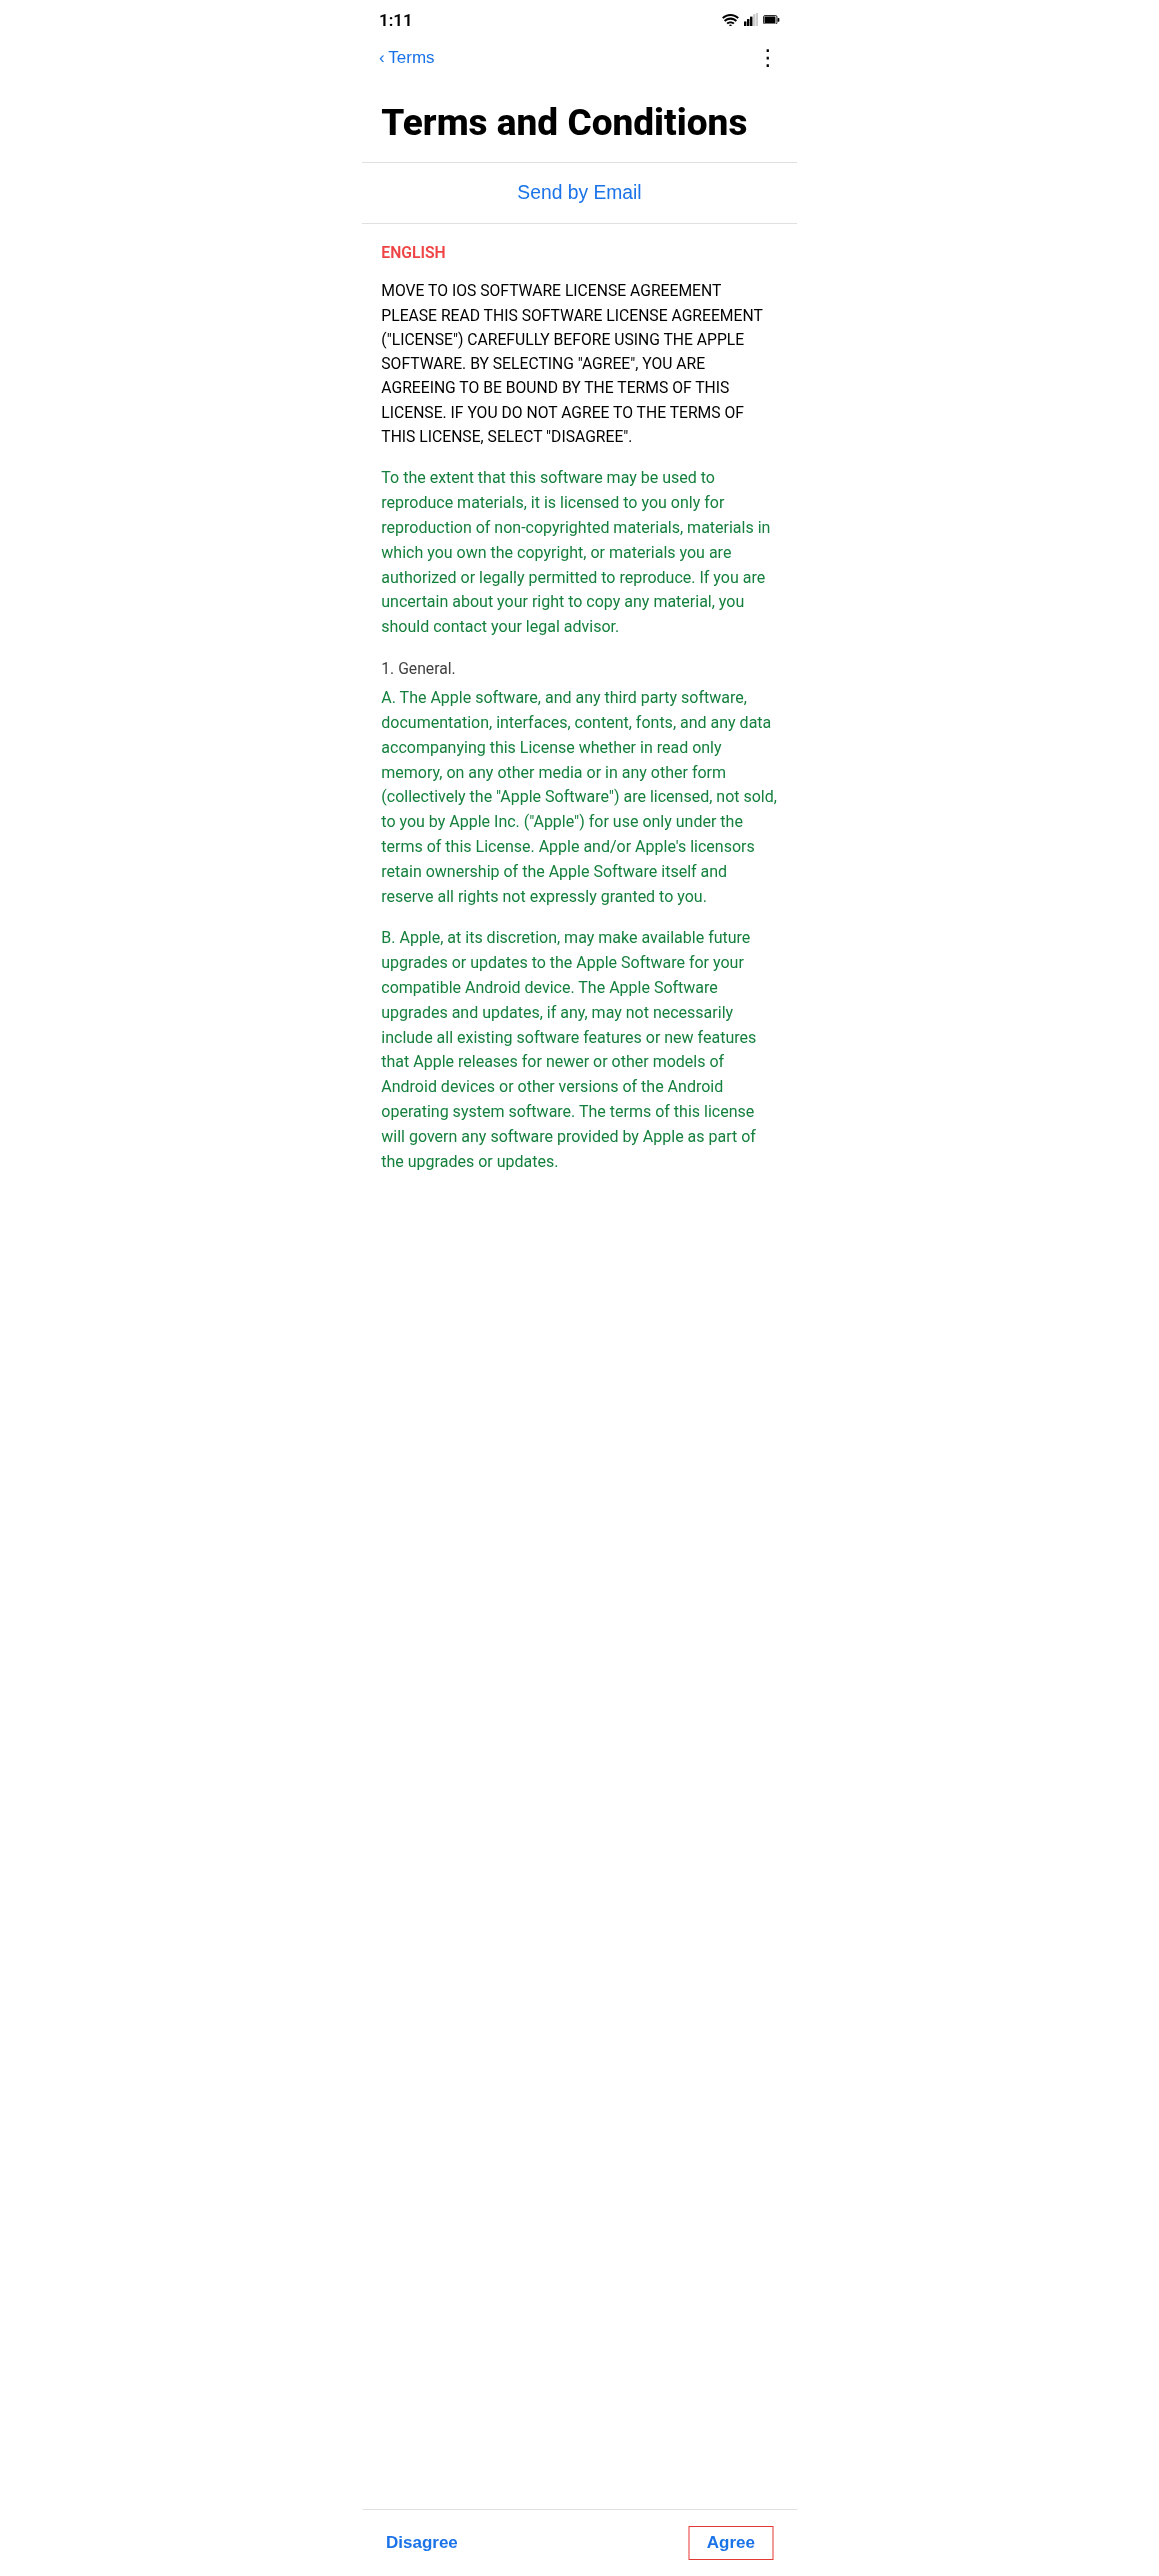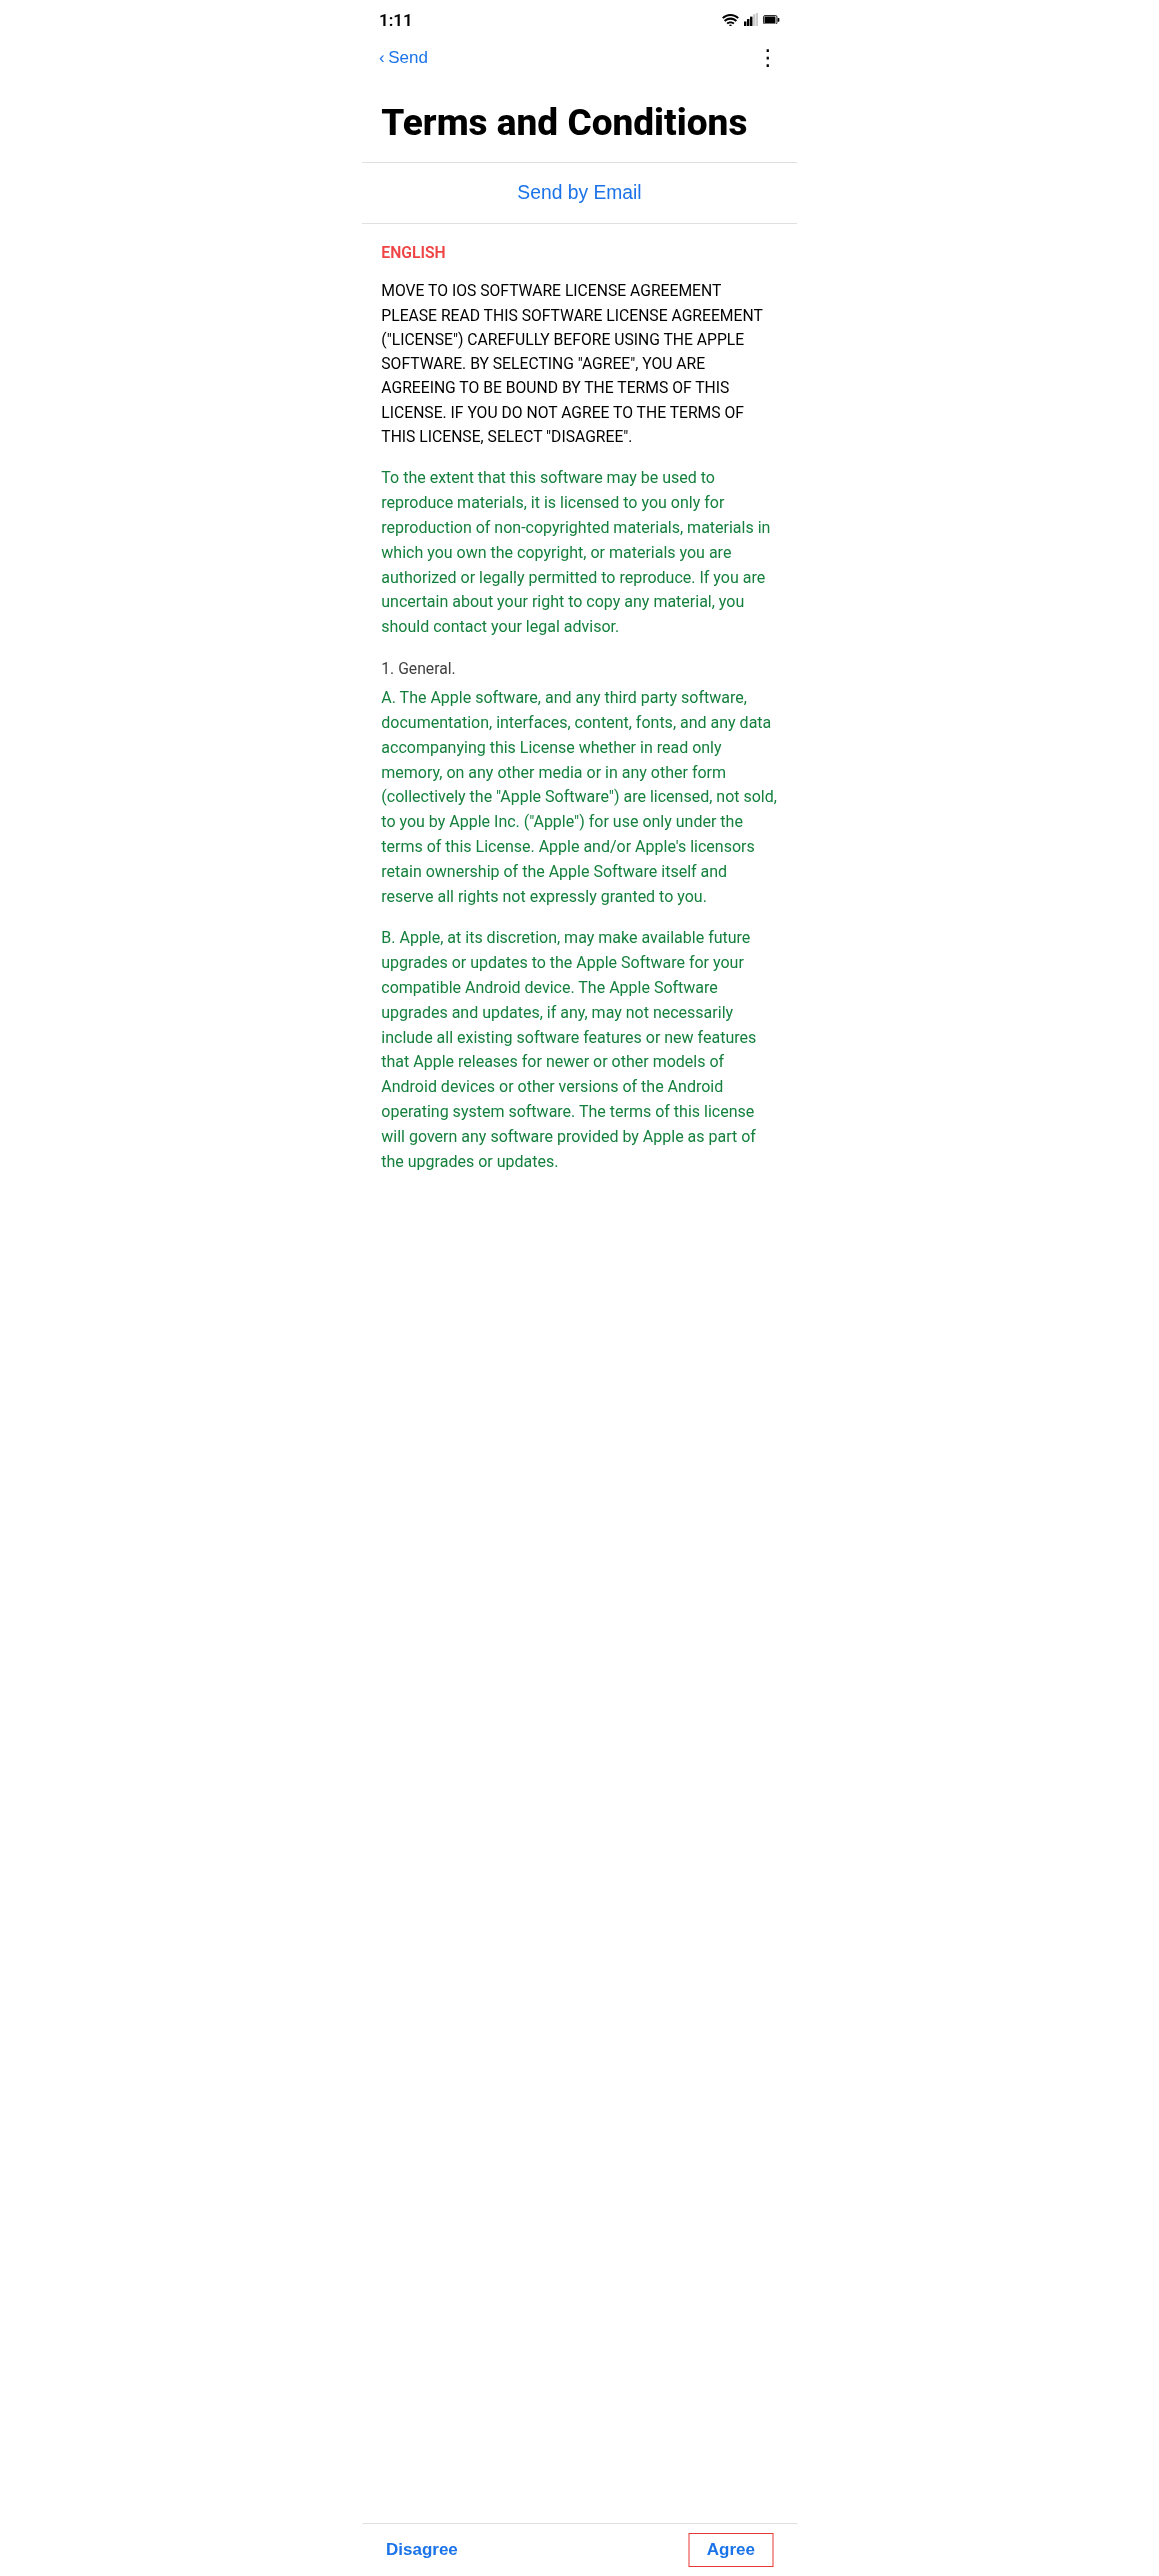--- a/index.html
+++ b/index.html
@@ -160,21 +160,21 @@
       bottom: 0;
       left: 50%;
       transform: translateX(-50%);
       width: 435px;
       display: flex;
       justify-content: space-between;
       align-items: center;
       padding: 14.5px 24px;
       background: #fff;
       border-top: 0.6px solid #e0e0e0;
-      height: 53px;
+      height: 67px;
     }
 
     .disagree-btn {
       color: #1a73e8;
       font-size: 17px;
       font-weight: 600;
       cursor: pointer;
       background: none;
       border: none;
     }
@@ -222,21 +222,21 @@
         <rect x="2.5" y="2.5" width="18" height="11" rx="1" fill="black"></rect>
         <rect x="24" y="5" width="3" height="6" rx="1" fill="black"></rect>
       </svg>
     </span>
   </div>
 </div>
 
 <div class="nav-bar">
   <button class="back-btn">
     <span class="back-chevron">‹</span>
-    <span>Send</span>
+    <span>Terms</span>
   </button>
   <button class="more-menu">
     <span>⋮</span>
   </button>
 </div>
 
 <div class="page-title">
   <h1>Terms and Conditions</h1>
 </div>
 

